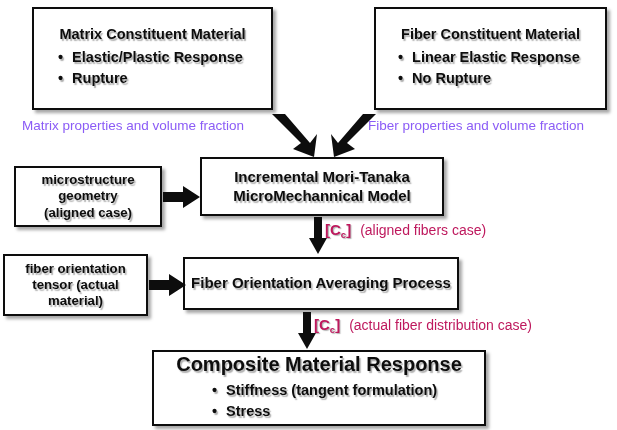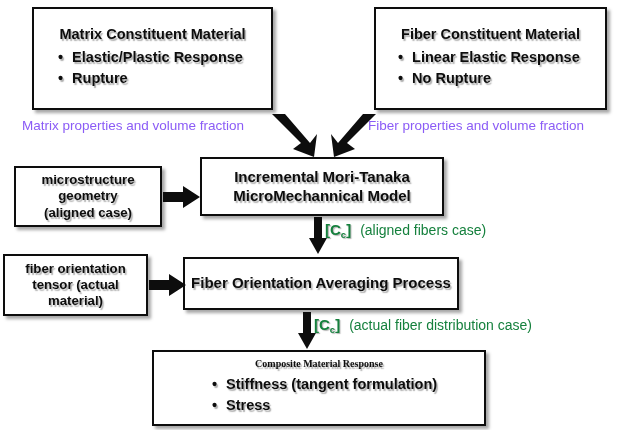--- a/index.html
+++ b/index.html
@@ -104,38 +104,38 @@
   #tensor-box {
     left: 3px; top: 254px; width: 145px; height: 62px;
     padding: 20px 4px;
   }
   #tensor-box .box-title { font-size: 13.2px; }
 
   #composite-box {
     left: 152px; top: 350px; width: 334px; height: 76px;
     padding: 6px 6px 8px 6px;
   }
-  #composite-box .box-title { font-size: 10px; font-family: Liberation Serif, serif; }
+  #composite-box .box-title { font-size: 20px; }
   #composite-box .bullets { margin-top: 3px; padding-left: 52px; }
   #composite-box .bullets li { font-size: 14.5px; }
 
   
   .h-arrow { position: absolute; }
   #h-arrow-micro  { left: 163px; top: 186px; }
   #h-arrow-tensor { left: 149px; top: 274px; }
 
   
   .v-arrow { position: absolute; }
   #v-arrow-1 { left: 308px; top: 217px; }
   #v-arrow-2 { left: 297px; top: 312px; }
 
   .c-label {
     position: absolute;
     font-size: 14px;
-    color: #15803d;
+    color: #be185d;
     white-space: nowrap;
     display: flex;
     align-items: baseline;
   }
   .c-label .ct {
     font-weight: bold;
     text-shadow: 1.2px 1.2px 1px rgba(0,0,0,0.3);
     font-size: 15px;
   }
   .c-label .ct sub {

